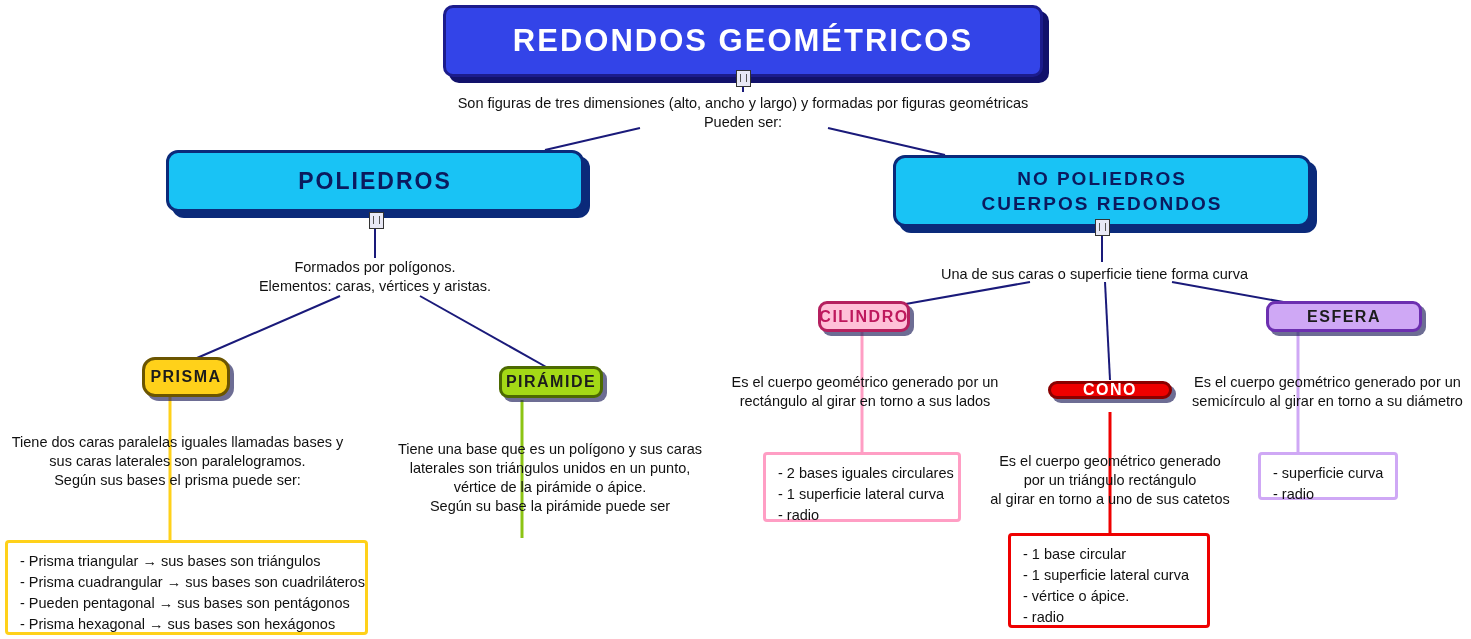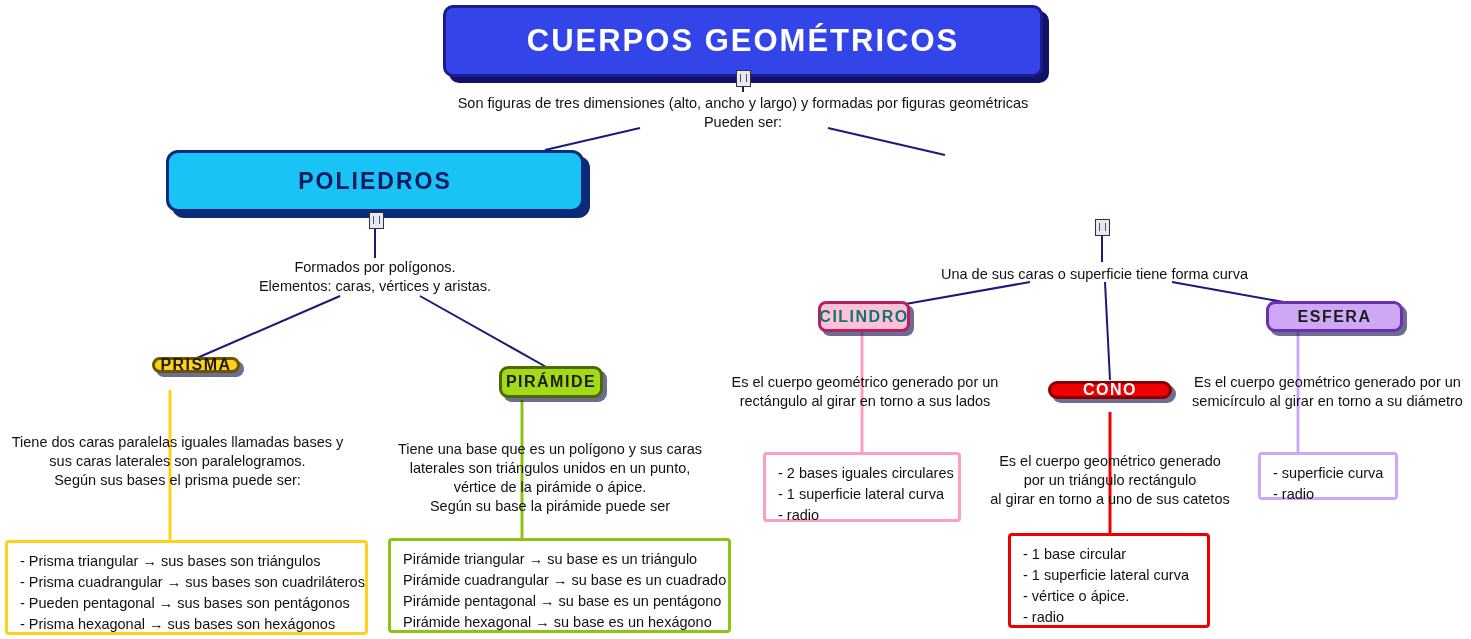--- a/index.html
+++ b/index.html
@@ -54,21 +54,21 @@
   .small-tag {
     border-radius: 9px;
     border: 3px solid #2b2b88;
     font-weight: bold;
     letter-spacing: 1.5px;
     font-size: 16px;
     box-shadow: 4px 4px 0 rgba(30,30,90,0.65);
   }
   .tag-prisma { background: #ffd11a; border-color: #6b5500; color: #1c1c1c; }
   .tag-piramide { background: #a4d916; border-color: #4c6a00; color: #1c1c1c; }
-  .tag-cilindro { background: #ffc0d8; border-color: #b5205f; color: #0f766e; border-radius: 8px; }
+  .tag-cilindro { background: #ffc0d8; border-color: #b5205f; color: #be185d; }
   .tag-cono { background: #ee0000; border-color: #8a0000; color: #ffffff; }
   .tag-esfera { background: #cfa8f5; border-color: #6c2fb0; color: #1c1c1c; }
 
   .plain-text {
     position: absolute;
     text-align: center;
     color: #111111;
     font-size: 14.5px;
     line-height: 19px;
     z-index: 2;
@@ -146,40 +146,40 @@
     <line x1="1172" y1="282" x2="1300" y2="305" stroke="#1a1a7a" stroke-width="2"></line>
 
     <line x1="862" y1="332" x2="862" y2="452" stroke="#ff9ec4" stroke-width="3"></line>
 
     <line x1="1110" y1="412" x2="1110" y2="533" stroke="#ee0000" stroke-width="3"></line>
 
     <line x1="1298" y1="332" x2="1298" y2="452" stroke="#cfa8f5" stroke-width="3"></line>
   </svg>
 
   <div class="node title-box" style="left:443px; top:5px; width:600px; height:72px;">
-    <span>CUERPOS GEOMÉTRICOS</span>
+    <span>REDONDOS GEOMÉTRICOS</span>
   </div>
   <div class="node-handle" style="left:736px; top:70px;"></div>
 
   <div class="plain-text" style="left:443px; top:94px; width:600px;">
     <div>Son figuras de tres dimensiones (alto, ancho y largo) y formadas por figuras geométricas</div>
     <div>Pueden ser:</div>
   </div>
 
   <div class="node blue-box" style="left:166px; top:150px; width:418px; height:62px; font-size:23px;">
     <span>POLIEDROS</span>
   </div>
   <div class="node-handle" style="left:369px; top:212px;"></div>
 
   <div class="plain-text" style="left:175px; top:258px; width:400px;">
     <div>Formados por polígonos.</div>
     <div>Elementos: caras, vértices y aristas.</div>
   </div>
 
-  <div class="node small-tag tag-prisma" style="left:152px; top:357px; width:88px; height:16px;border-radius:13px;">
+  <div class="node small-tag tag-prisma" style="left:142px; top:357px; width:88px; height:40px;border-radius:13px;">
     <span>PRISMA</span>
   </div>
   <div class="plain-text" style="left:5px; top:433px; width:345px;">
     <div>Tiene dos caras paralelas iguales llamadas bases y</div>
     <div>sus caras laterales son paralelogramos.</div>
     <div>Según sus bases el prisma puede ser:</div>
   </div>
   <div class="list-box list-prisma" style="left:5px; top:540px; width:363px; height:95px;">
     <div>- Prisma triangular → sus bases son triángulos</div>
     <div>- Prisma cuadrangular → sus bases son cuadriláteros</div>
@@ -189,27 +189,25 @@
 
   <div class="node small-tag tag-piramide" style="left:499px; top:366px; width:104px; height:32px;">
     <span>PIRÁMIDE</span>
   </div>
   <div class="plain-text" style="left:390px; top:440px; width:320px;">
     <div>Tiene una base que es un polígono y sus caras</div>
     <div>laterales son triángulos unidos en un punto,</div>
     <div>vértice de la pirámide o ápice.</div>
     <div>Según su base la pirámide puede ser</div>
   </div>
-  <div class="list-box list-piramide" style="left:388px; top:538px; width:343px; height:95px;">
-    <div>Pirámide triangular → su base es un triángulo</div>
-    <div>Pirámide cuadrangular → su base es un cuadrado</div>
-    <div>Pirámide pentagonal → su base es un pentágono</div>
-    <div>Pirámide hexagonal → su base es un hexágono</div>
-  </div>
-
+
+  <div class="node blue-box" style="left:893px; top:155px; width:418px; height:72px; font-size:19px; flex-direction:column; line-height:25px;">
+    <span>NO POLIEDROS</span>
+    <span>CUERPOS REDONDOS</span>
+  </div>
   <div class="node-handle" style="left:1095px; top:219px;"></div>
 
   <div class="plain-text" style="left:892px; top:265px; width:405px;">
     <div>Una de sus caras o superficie tiene forma curva</div>
   </div>
 
   <div class="node small-tag tag-cilindro" style="left:818px; top:301px; width:92px; height:31px;">
     <span>CILINDRO</span>
   </div>
   <div class="plain-text" style="left:720px; top:373px; width:290px;">
@@ -230,21 +228,21 @@
     <div>por un triángulo rectángulo</div>
     <div>al girar en torno a uno de sus catetos</div>
   </div>
   <div class="list-box list-cono" style="left:1008px; top:533px; width:202px; height:95px;">
     <div>- 1 base circular</div>
     <div>- 1 superficie lateral curva</div>
     <div>- vértice o ápice.</div>
     <div>- radio</div>
   </div>
 
-  <div class="node small-tag tag-esfera" style="left:1266px; top:301px; width:137px; height:31px;">
+  <div class="node small-tag tag-esfera" style="left:1266px; top:301px; width:156px; height:31px;">
     <span>ESFERA</span>
   </div>
   <div class="plain-text" style="left:1185px; top:373px; width:285px;">
     <div>Es el cuerpo geométrico generado por un</div>
     <div>semicírculo al girar en torno a su diámetro</div>
   </div>
   <div class="list-box list-esfera" style="left:1258px; top:452px; width:140px; height:48px;">
     <div>- superficie curva</div>
     <div>- radio</div>
   </div>

